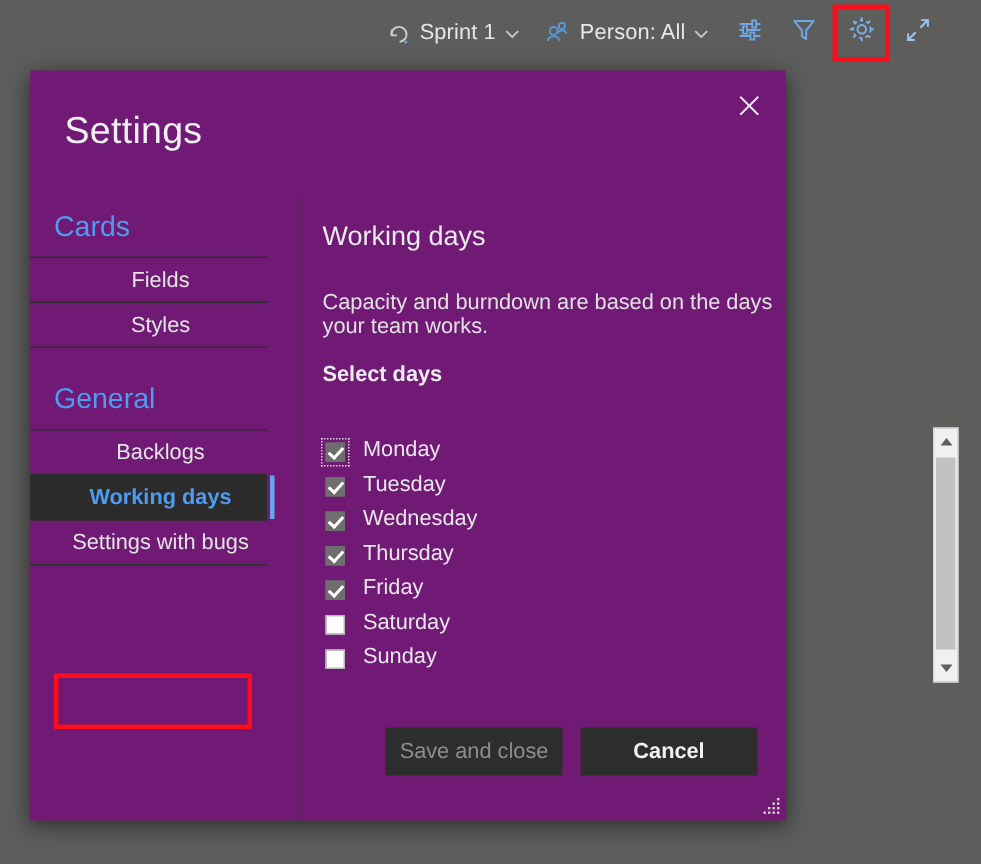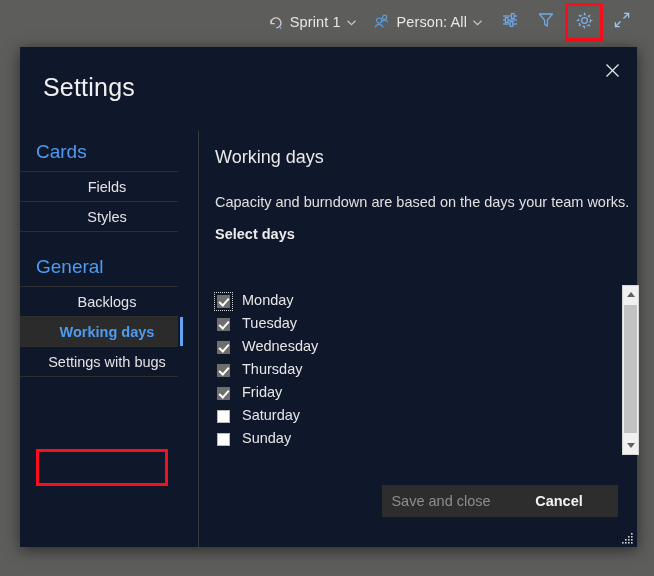--- a/index.html
+++ b/index.html
@@ -26,21 +26,21 @@
   
   .toolbar {
     position: absolute;
     left: 0; top: 0;
     width: 654px;
     height: 44px;
     background: #5d5d5c;
     display: flex;
     align-items: center;
     justify-content: flex-end;
-    padding-right: 15px;
+    padding-right: 25px;
     box-sizing: border-box;
     text-align: center;
   }
   .tb-item {
     display: flex;
     align-items: center;
     height: 34px;
     padding: 0 7px;
     color: #e9e7e4;
     font-size: 14.5px;
@@ -62,23 +62,23 @@
     box-sizing: border-box;
     pointer-events: none;
   }
   #gear-redbox { left: 0; top: 0; width: 38px; height: 38px; }
 
   
   .dialog {
     position: absolute;
     left: 20px;
     top: 47px;
-    width: 617px;
+    width: 504px;
     height: 500px;
-    background: #0f172a;
+    background: #701a75;
     box-shadow: 0 3px 14px rgba(0,0,0,.55);
   }
 
   .dlg-close {
     position: absolute;
     right: 8px; top: 7px;
     width: 34px; height: 32px;
     display: flex; align-items: center; justify-content: center;
     color: #e8e8e8;
     font-size: 19px;
@@ -272,20 +272,21 @@
     height: 128px;
     background: #c2c2c2;
   }
 
   
   .footer {
     position: absolute;
     right: 19px;
     bottom: 30px;
     display: flex;
+    gap: 12px;
   }
   .btn {
     min-width: 118px;
     height: 32px;
     background: #2d2d2d;
     color: #f2f2f2;
     font-size: 14.5px;
     font-weight: bold;
     border: none;
     display: flex;

